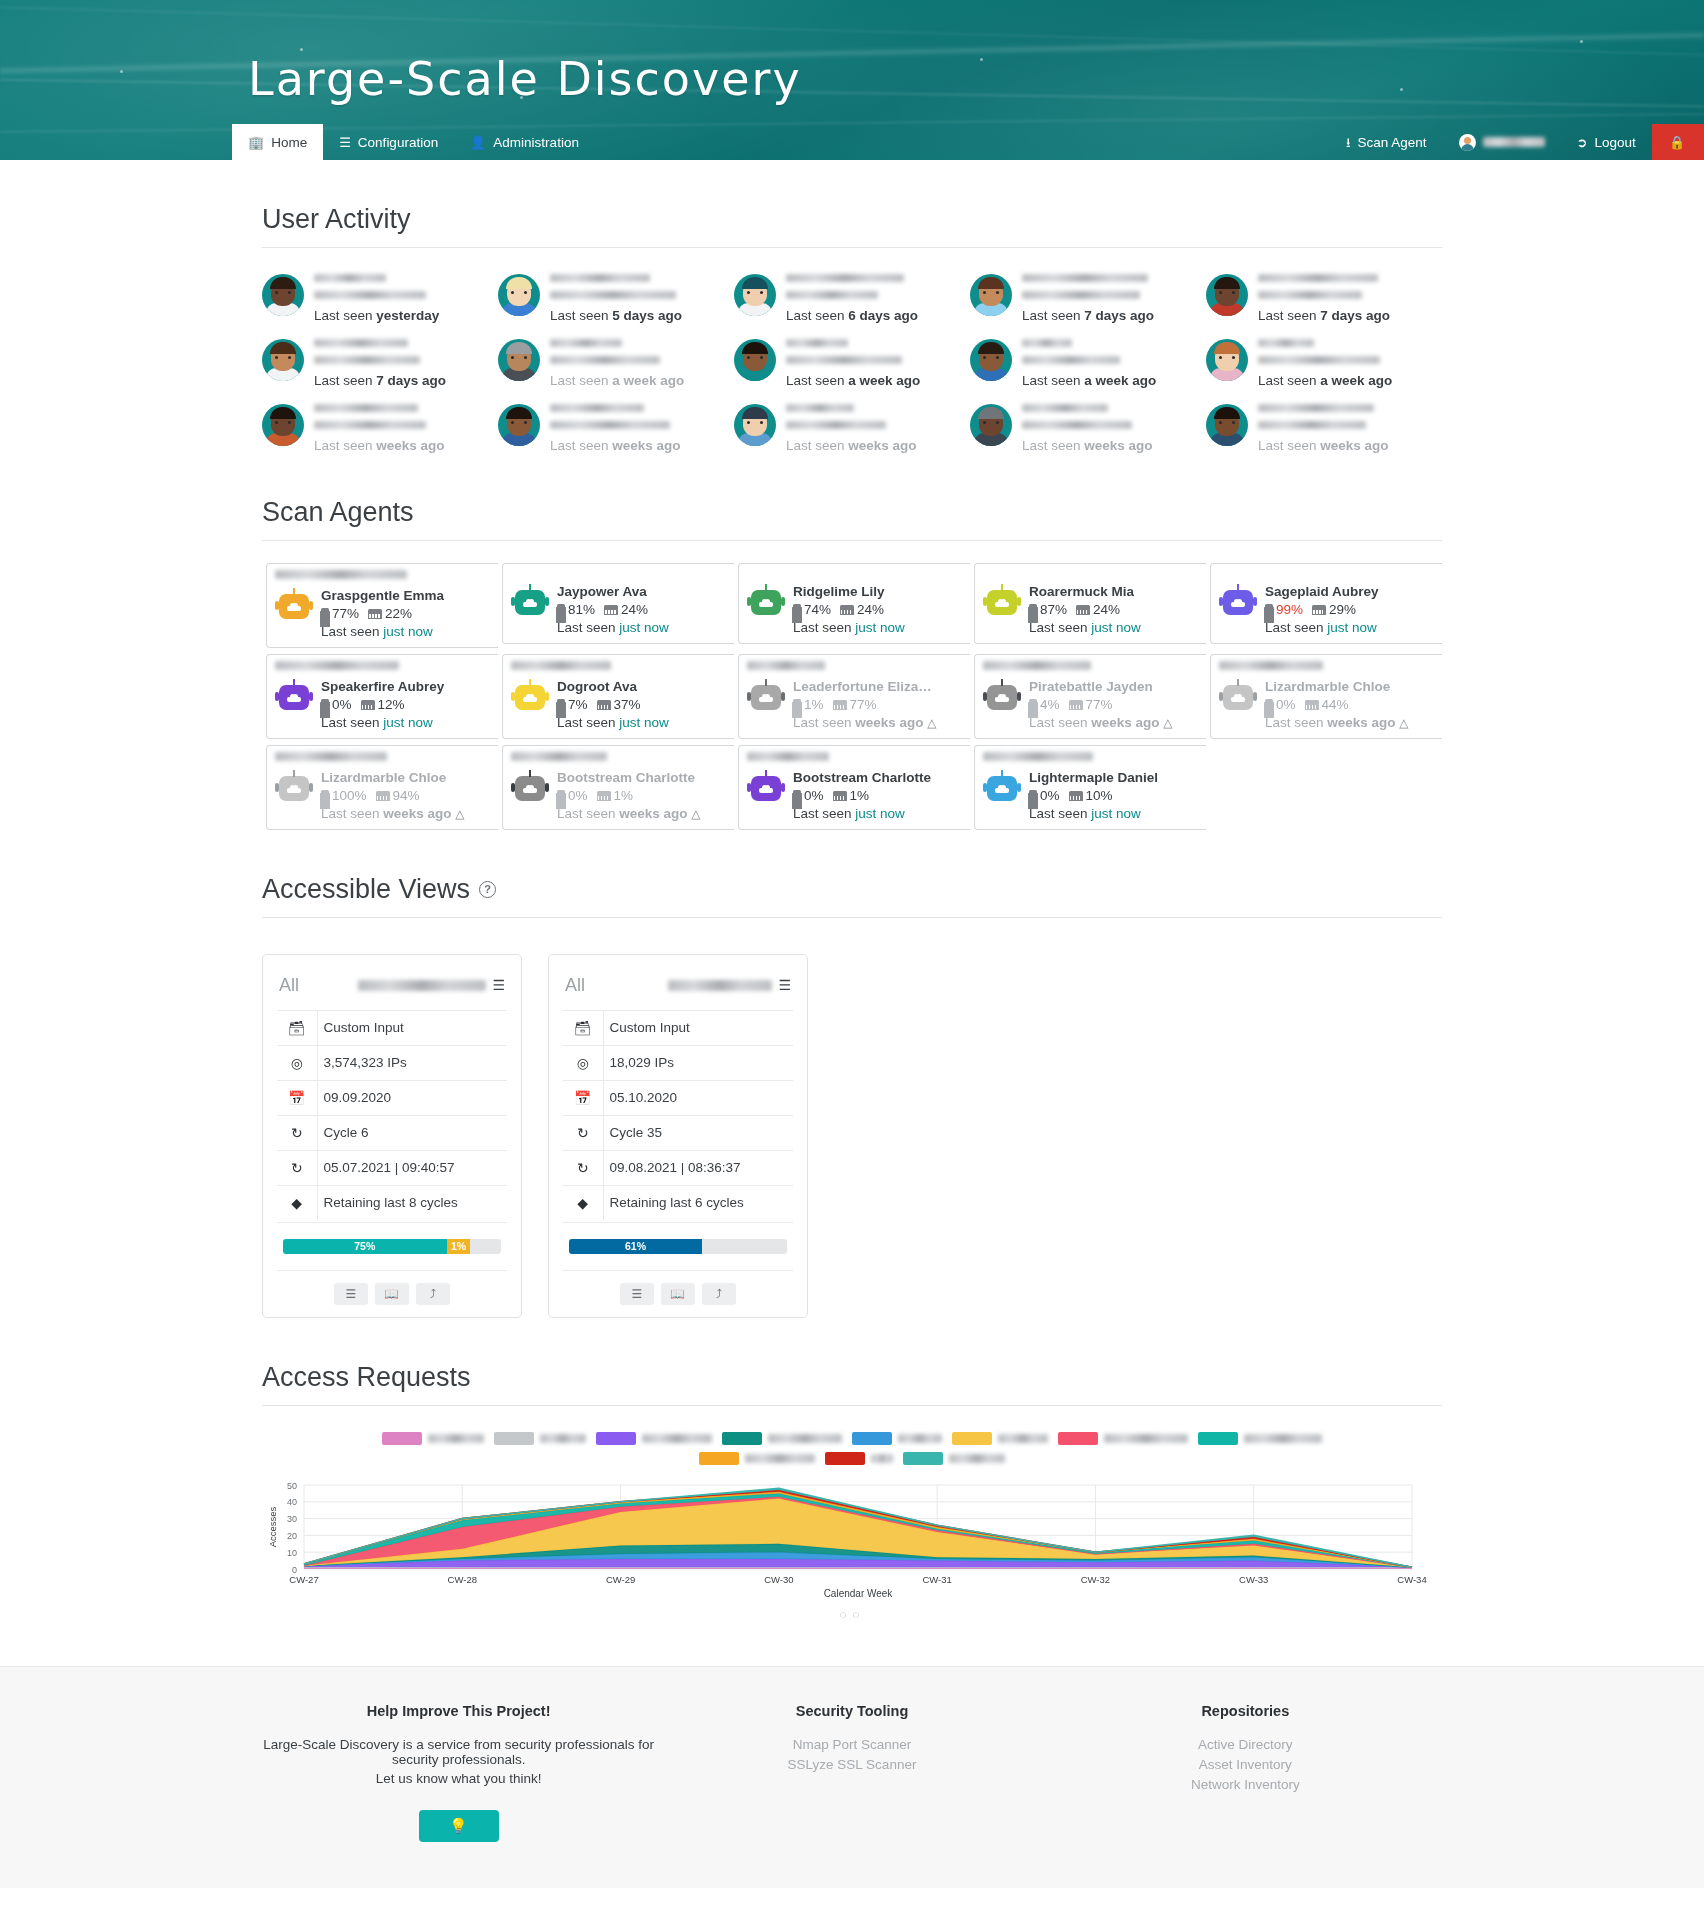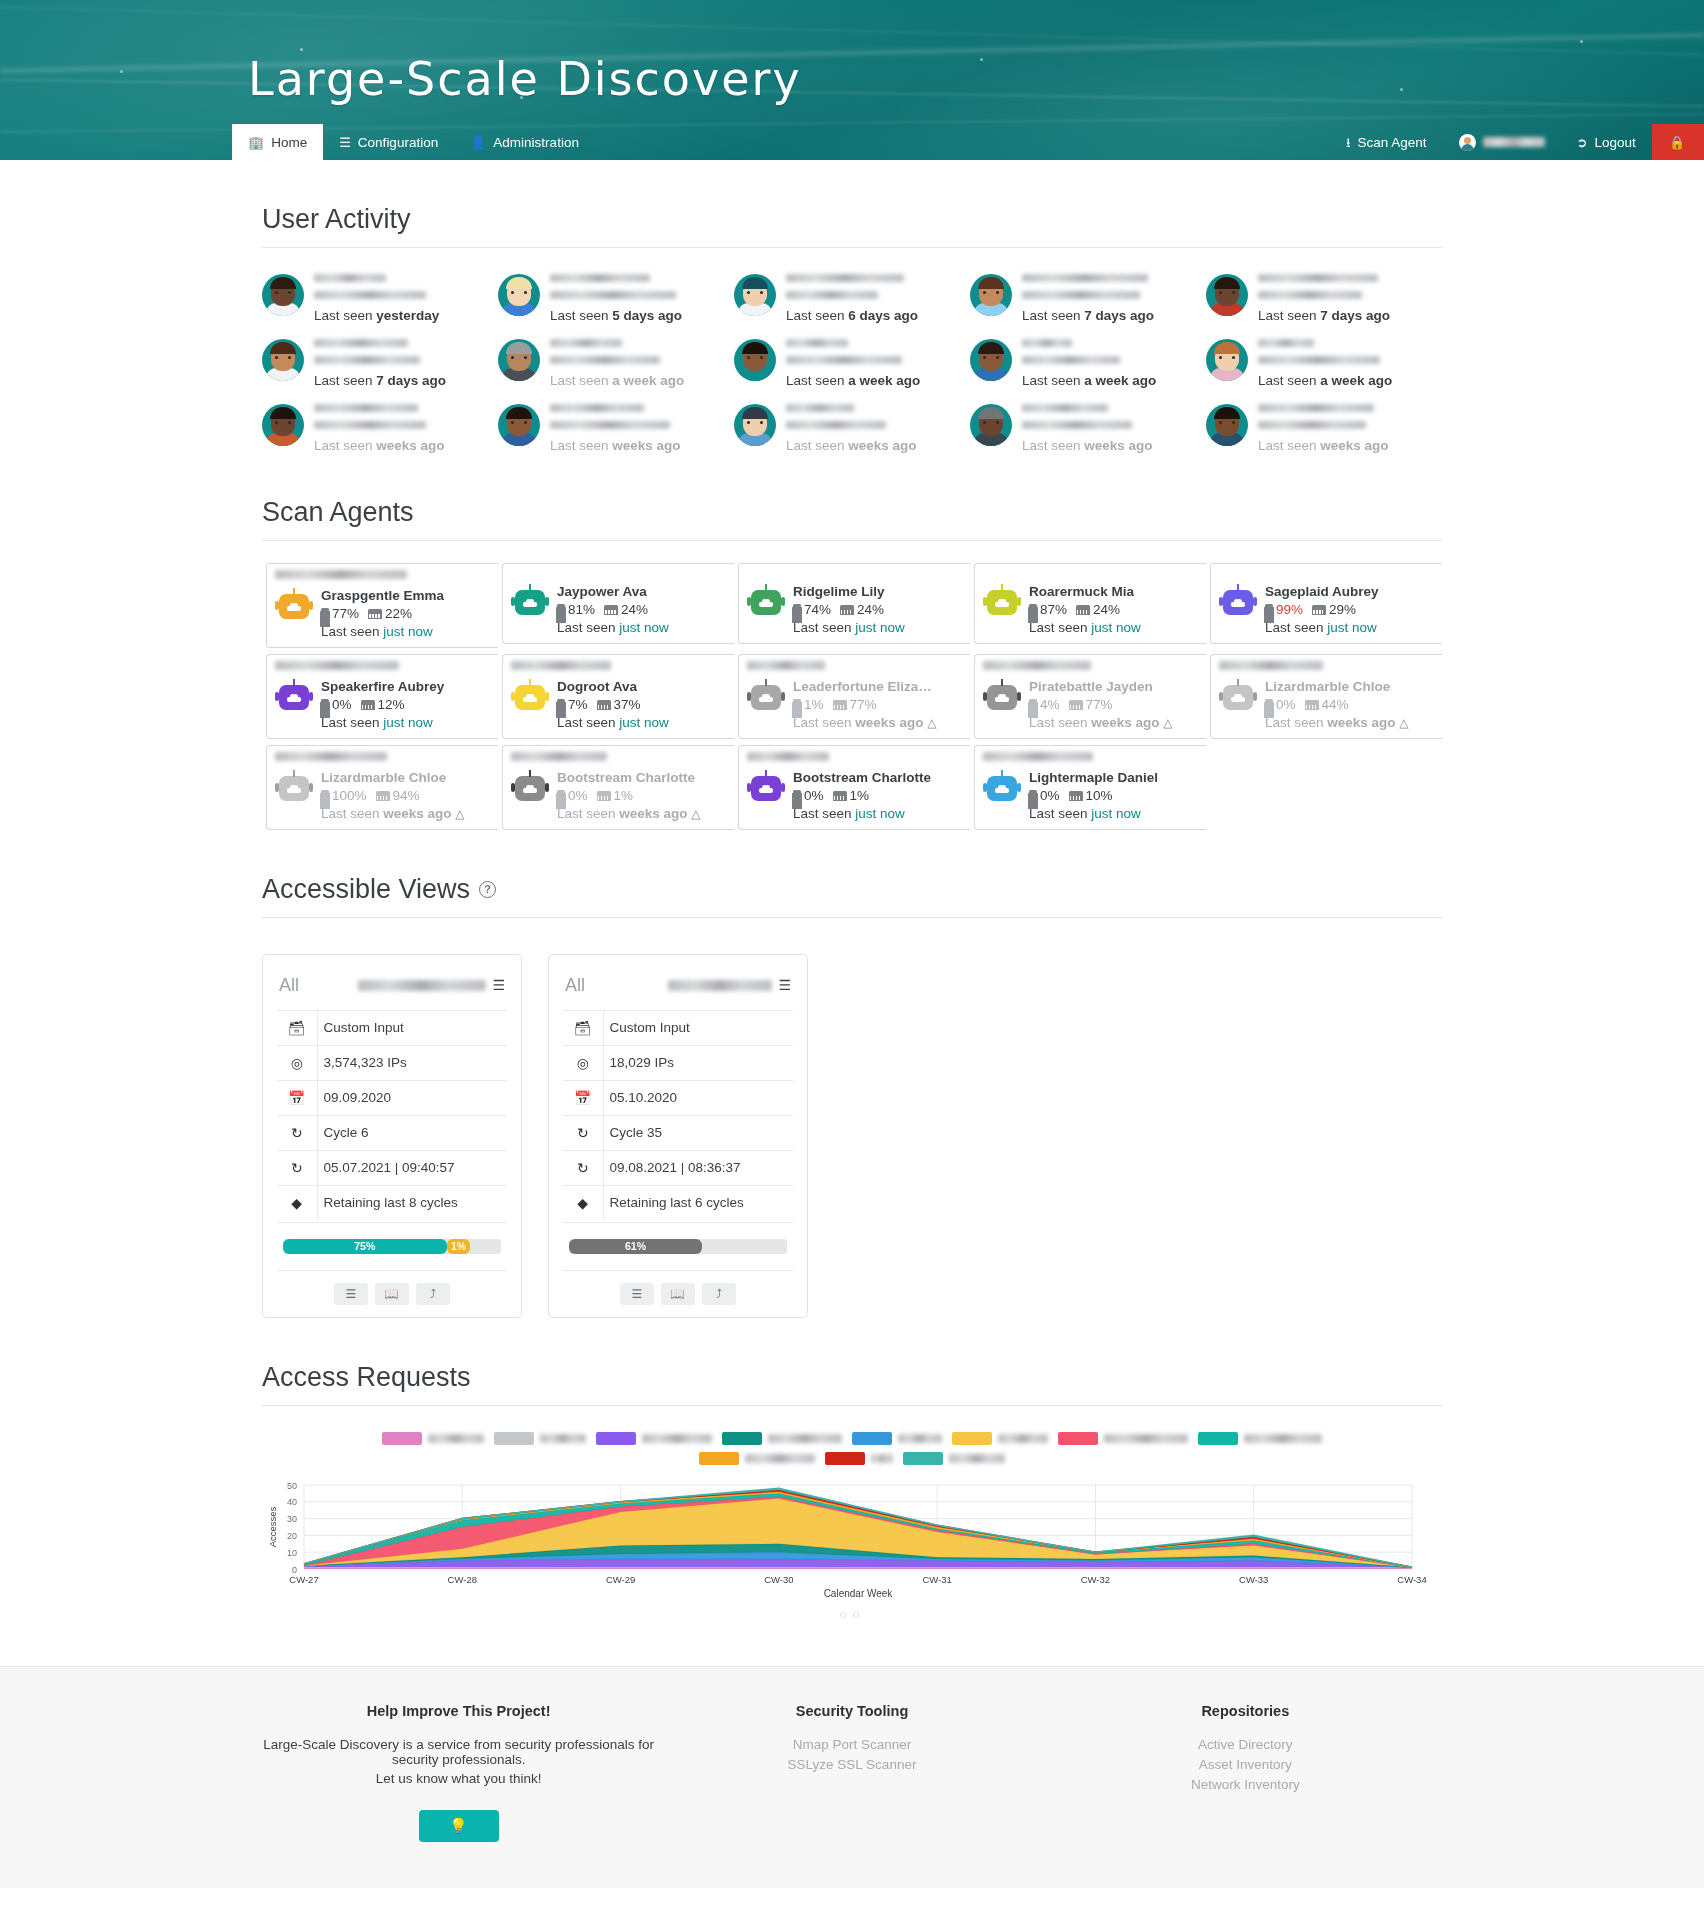--- a/index.html
+++ b/index.html
@@ -228,21 +228,21 @@
   .db-ic { color:#3b4045; font-size:14px; line-height:1; }
   .view-table { width:100%; border-collapse:collapse; font-size:13.5px; }
   .view-table td { border-top:1px solid #e8eaec; padding:9px 6px; color:#3b4045; }
   .view-table tr:first-child td { border-top:1px solid #e8eaec; }
   .view-table td.ic { width:40px; text-align:center; color:#2d3135; font-size:14px; border-right:1px solid #e8eaec; }
   .progress-wrap { padding:16px 6px 16px 6px; border-top:1px solid #e8eaec; margin-top:2px; }
   .progress {
     height:15px; background:#e4e6e8; border-radius:3px; display:flex; overflow:hidden;
     font-size:10.5px; color:#fff; font-weight:bold; align-items:center;
   }
-  .progress .seg { height:100%; display:flex; align-items:center; justify-content:center;border-radius:6px; }
+  .progress .seg { height:100%; display:flex; align-items:center; justify-content:center; }
   .view-actions { border-top:1px solid #e8eaec; padding-top:12px; display:flex; gap:7px; justify-content:center; }
   .vbtn {
     width:34px; height:22px; border-radius:3px; background:#eceeef;
     display:flex; align-items:center; justify-content:center;
     font-size:12px; color:#6a6f73; cursor:pointer;
   }
 
   
   .chart-wrap { margin-top:26px; }
   .legend { display:flex; flex-wrap:wrap; justify-content:center; gap:7px 10px; padding:0 60px; }
@@ -975,21 +975,21 @@
                 <td>09.08.2021 | 08:36:37</td>
               </tr>
               <tr>
                 <td class="ic">◆</td>
                 <td>Retaining last 6 cycles</td>
               </tr>
             </tbody>
           </table>
           <div class="progress-wrap">
             <div class="progress">
-              <div class="seg" style="width:61%;background:#737373">61%</div>
+              <div class="seg" style="width:61%;background:#0369a1">61%</div>
             </div>
           </div>
           <div class="view-actions">
             <div class="vbtn">☰</div>
             <div class="vbtn">📖</div>
             <div class="vbtn">⤴</div>
           </div>
         </div>
       </div>
 

